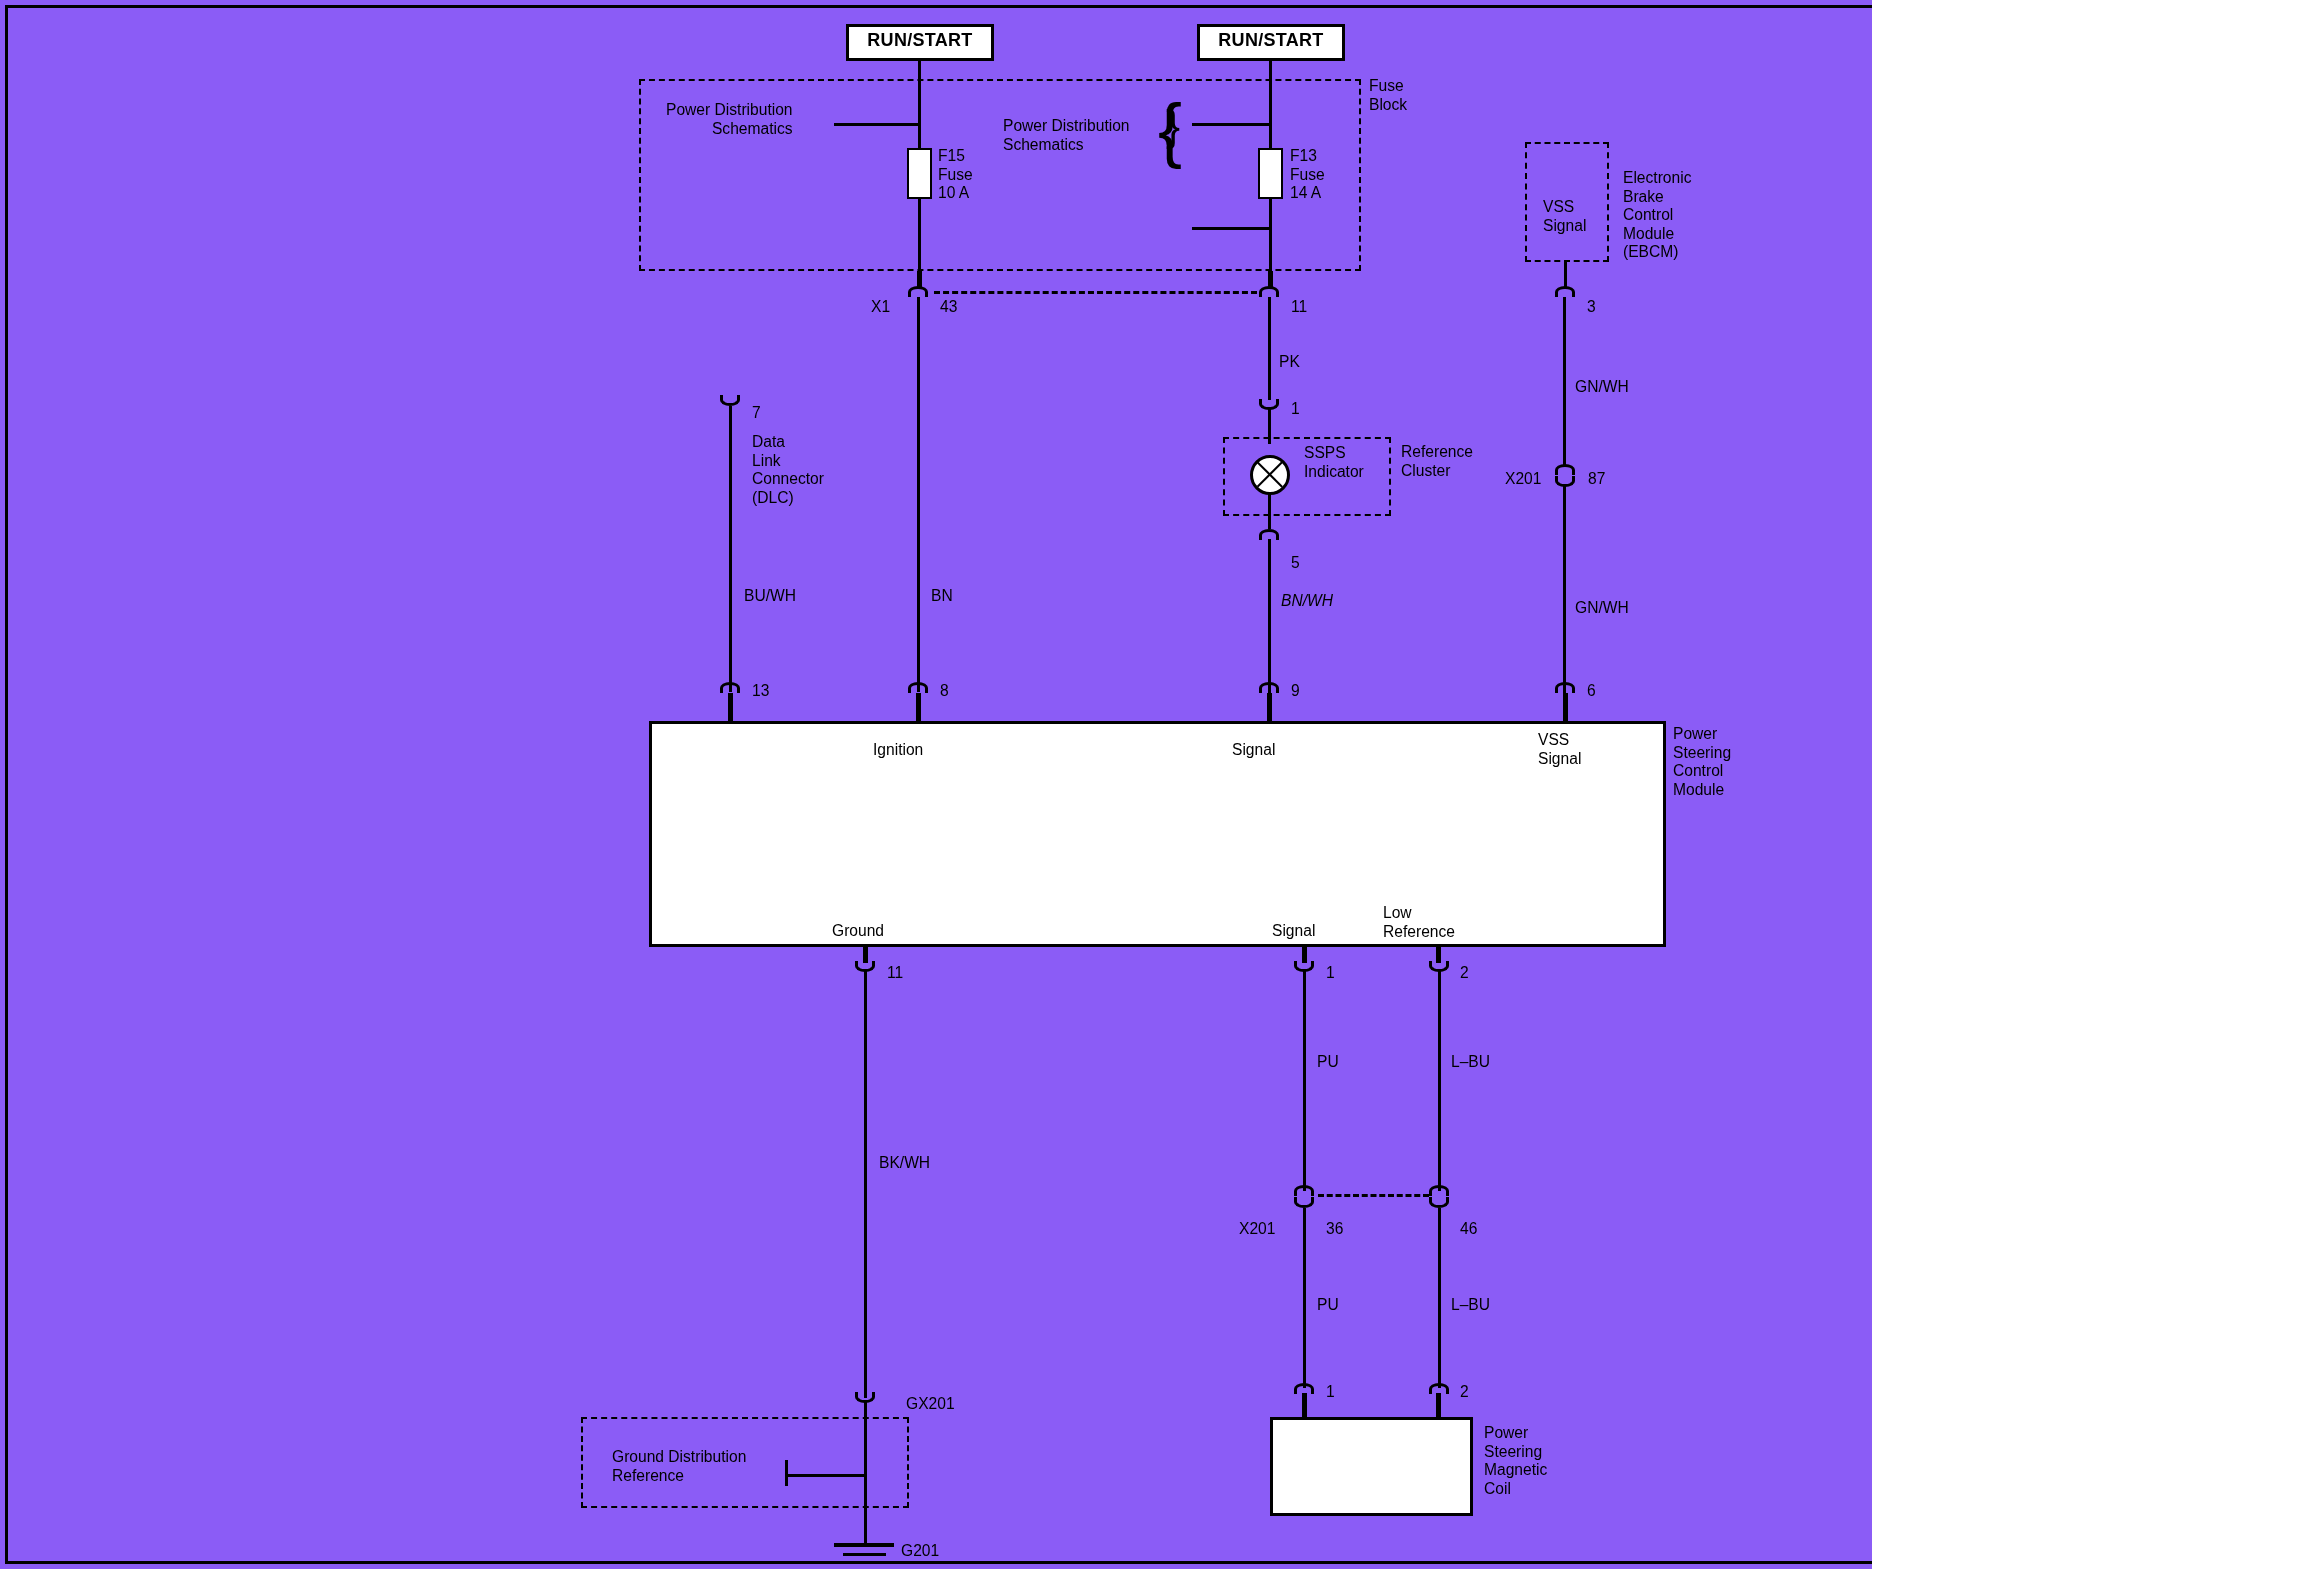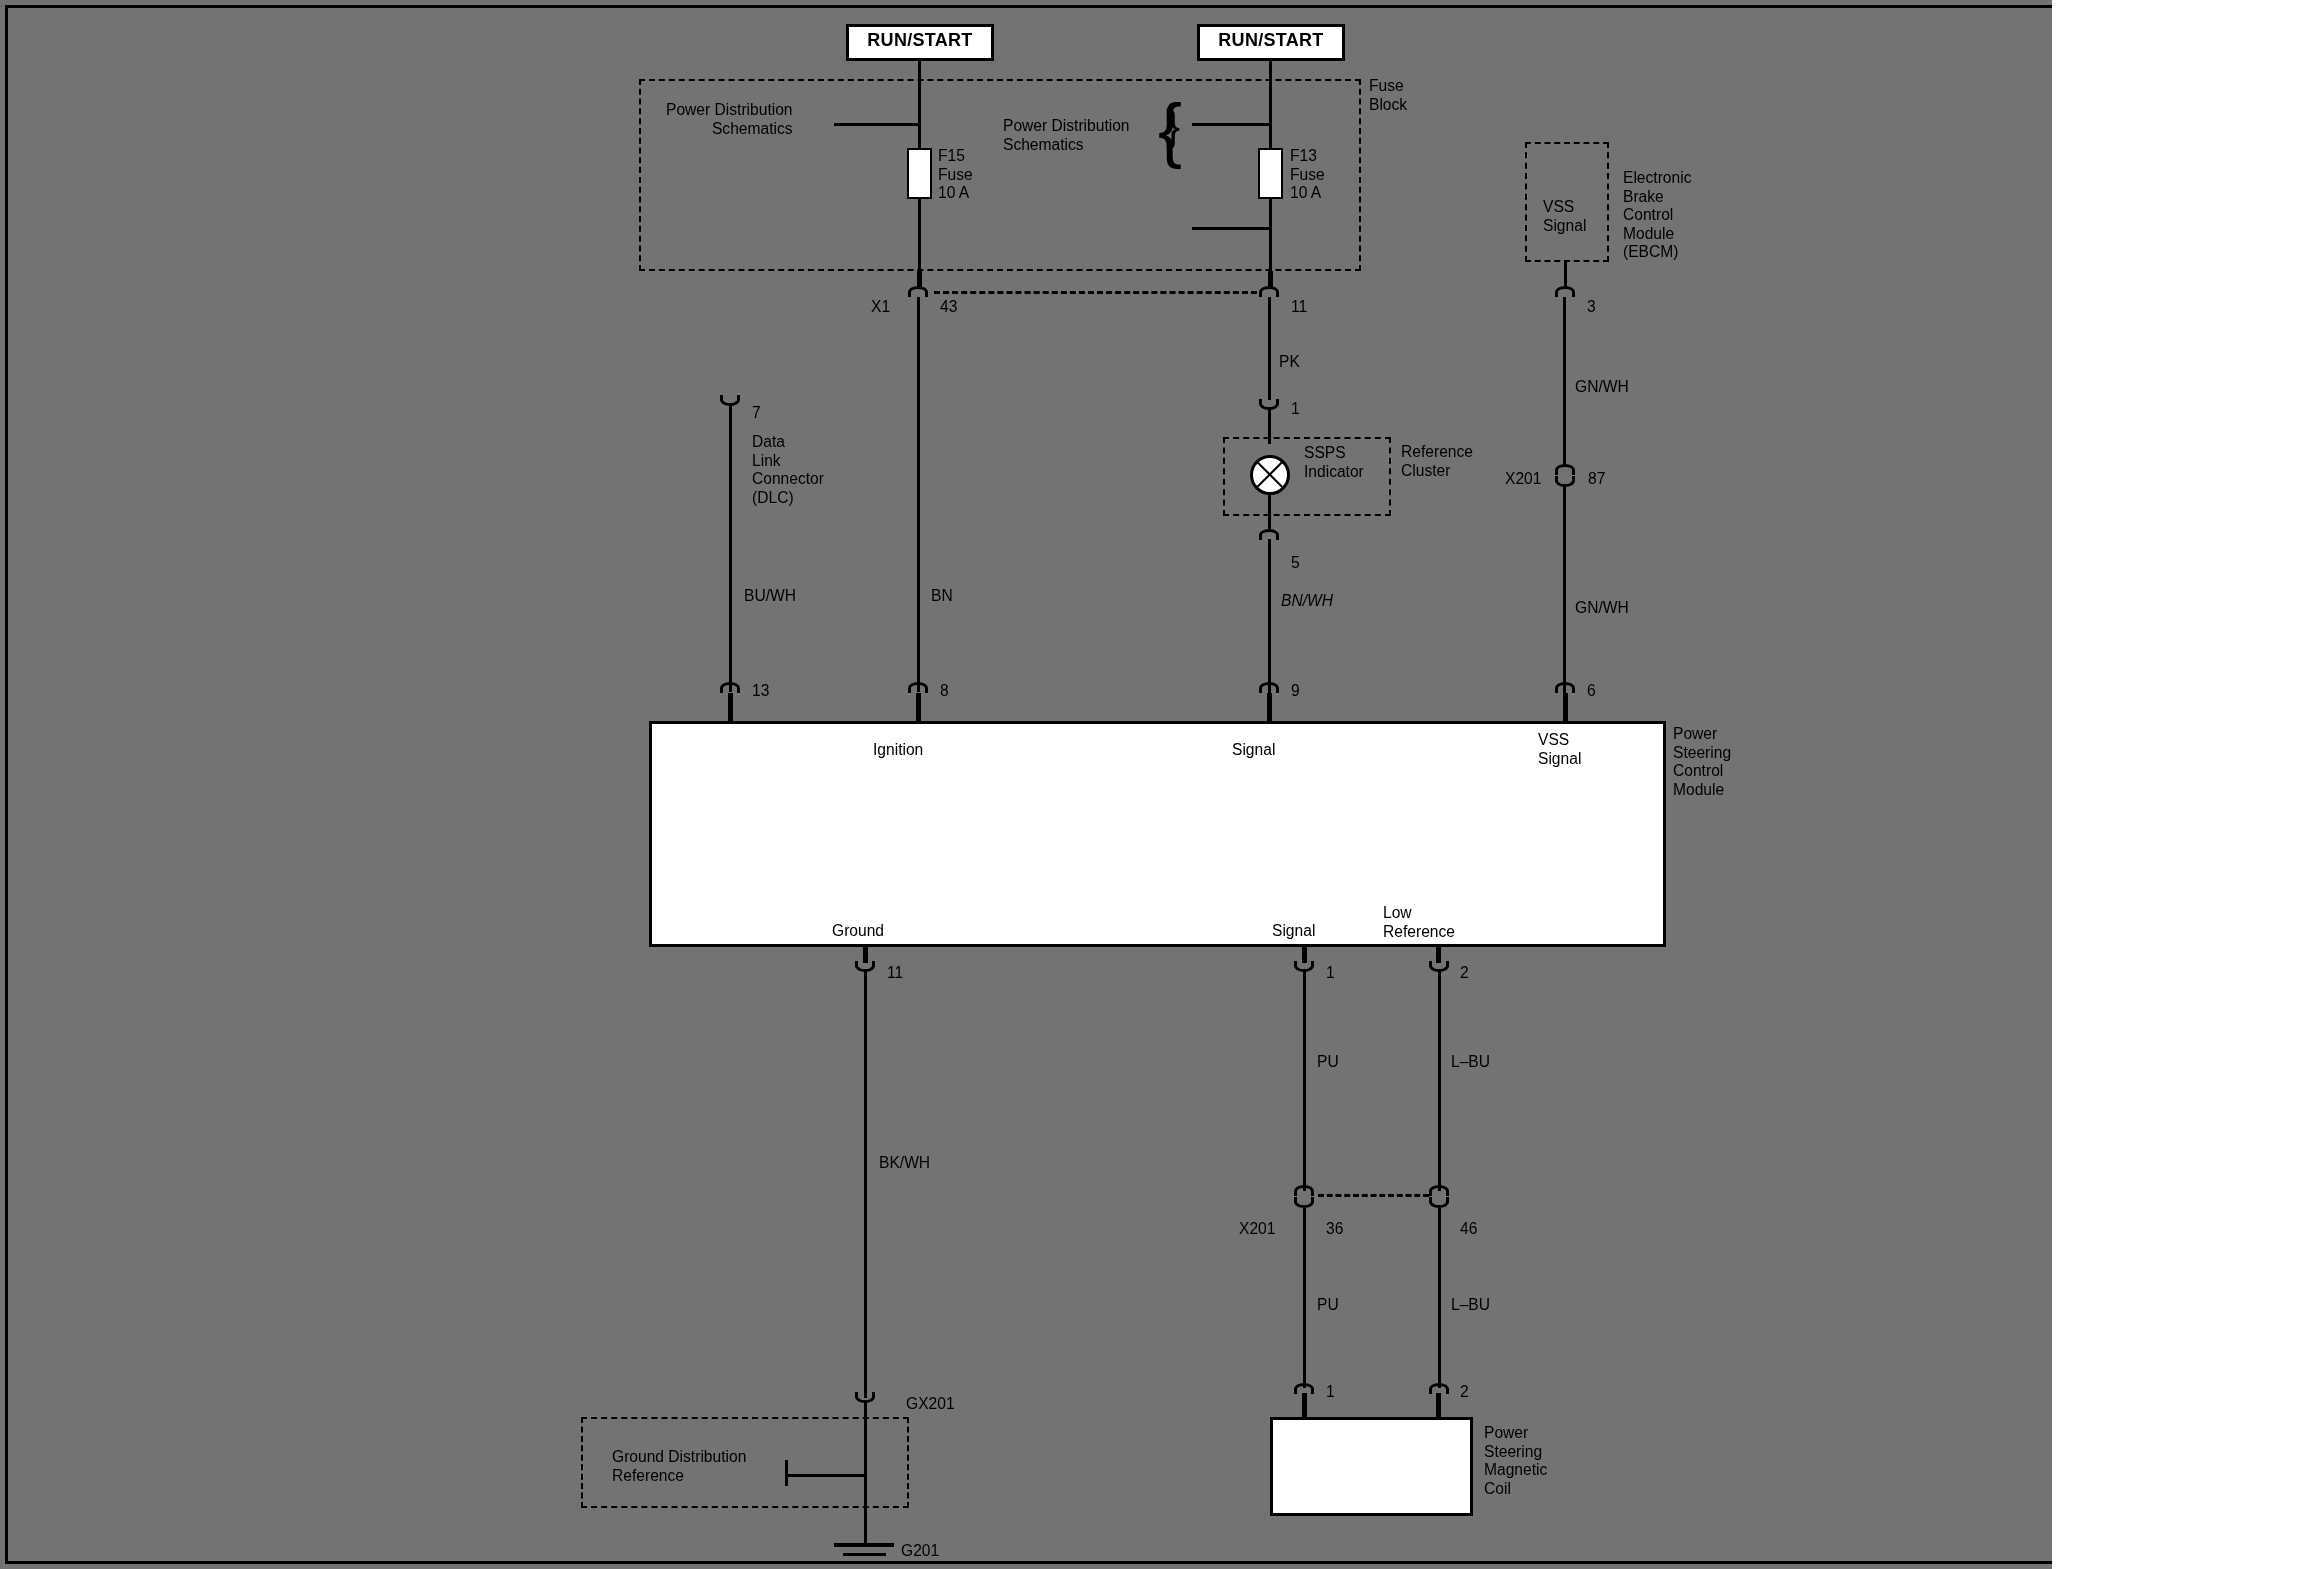--- a/index.html
+++ b/index.html
@@ -5,23 +5,23 @@
   html, body {
     margin: 0;
     padding: 0;
     background: #ffffff;
   }
   body {
     font-family: "Liberation Sans", sans-serif;
   }
   #page {
     position: relative;
-    width: 2052px;
+    width: 1872px;
     height: 1569px;
-    background: #737373;
+    background: #8b5cf6;
     overflow: hidden;
   }
   .border-frame {
     position: absolute;
     left: 4.8px;
     top: 4.8px;
     width: 2308px;
     height: 1559px;
     border: 3px solid #000;
     box-sizing: border-box;
@@ -183,21 +183,21 @@
 
   <div class="lbl" style="left:1180px; top:96px; font-size:42px; line-height:42px;"></div>
 
   <div class="hline" style="left:1192px; top:123px; width:77px;"></div>
   <div class="hline" style="left:1192px; top:227px; width:77px;"></div>
   <div class="vline" style="left:1269px; top:102px; height:60px;"></div>
   <div class="fuse" style="left:1258px; top:148px; width:25px; height:51px;"></div>
   <div class="vline" style="left:1269px; top:199px; height:72px;"></div>
   <div class="lbl" style="left:1290px; top:147px;">F13
 Fuse
-10 A</div>
+14 A</div>
 
   <div class="brace" style="left:1158px; top:93px; font-size:72px; line-height:72px;">{</div>
 
   <div class="arc-down" style="left:908px; top:286px;"></div>
   <div class="pinstub" style="left:917px; top:271px; height:17px;"></div>
   <div class="lbl" style="left:871px; top:298px;">X1</div>
   <div class="lbl" style="left:940px; top:298px;">43</div>
 
   <div class="dashline" style="left:934px; top:291px; width:323px;"></div>
 

